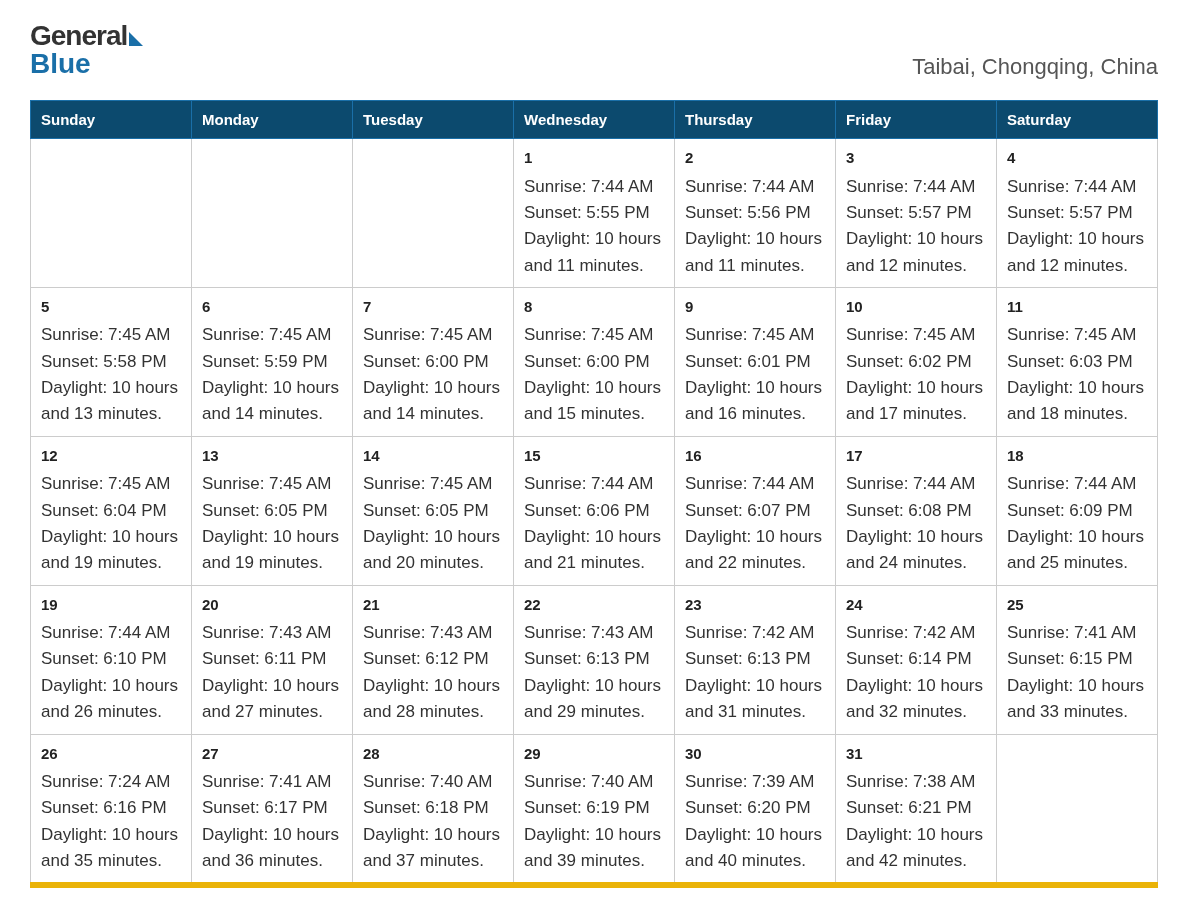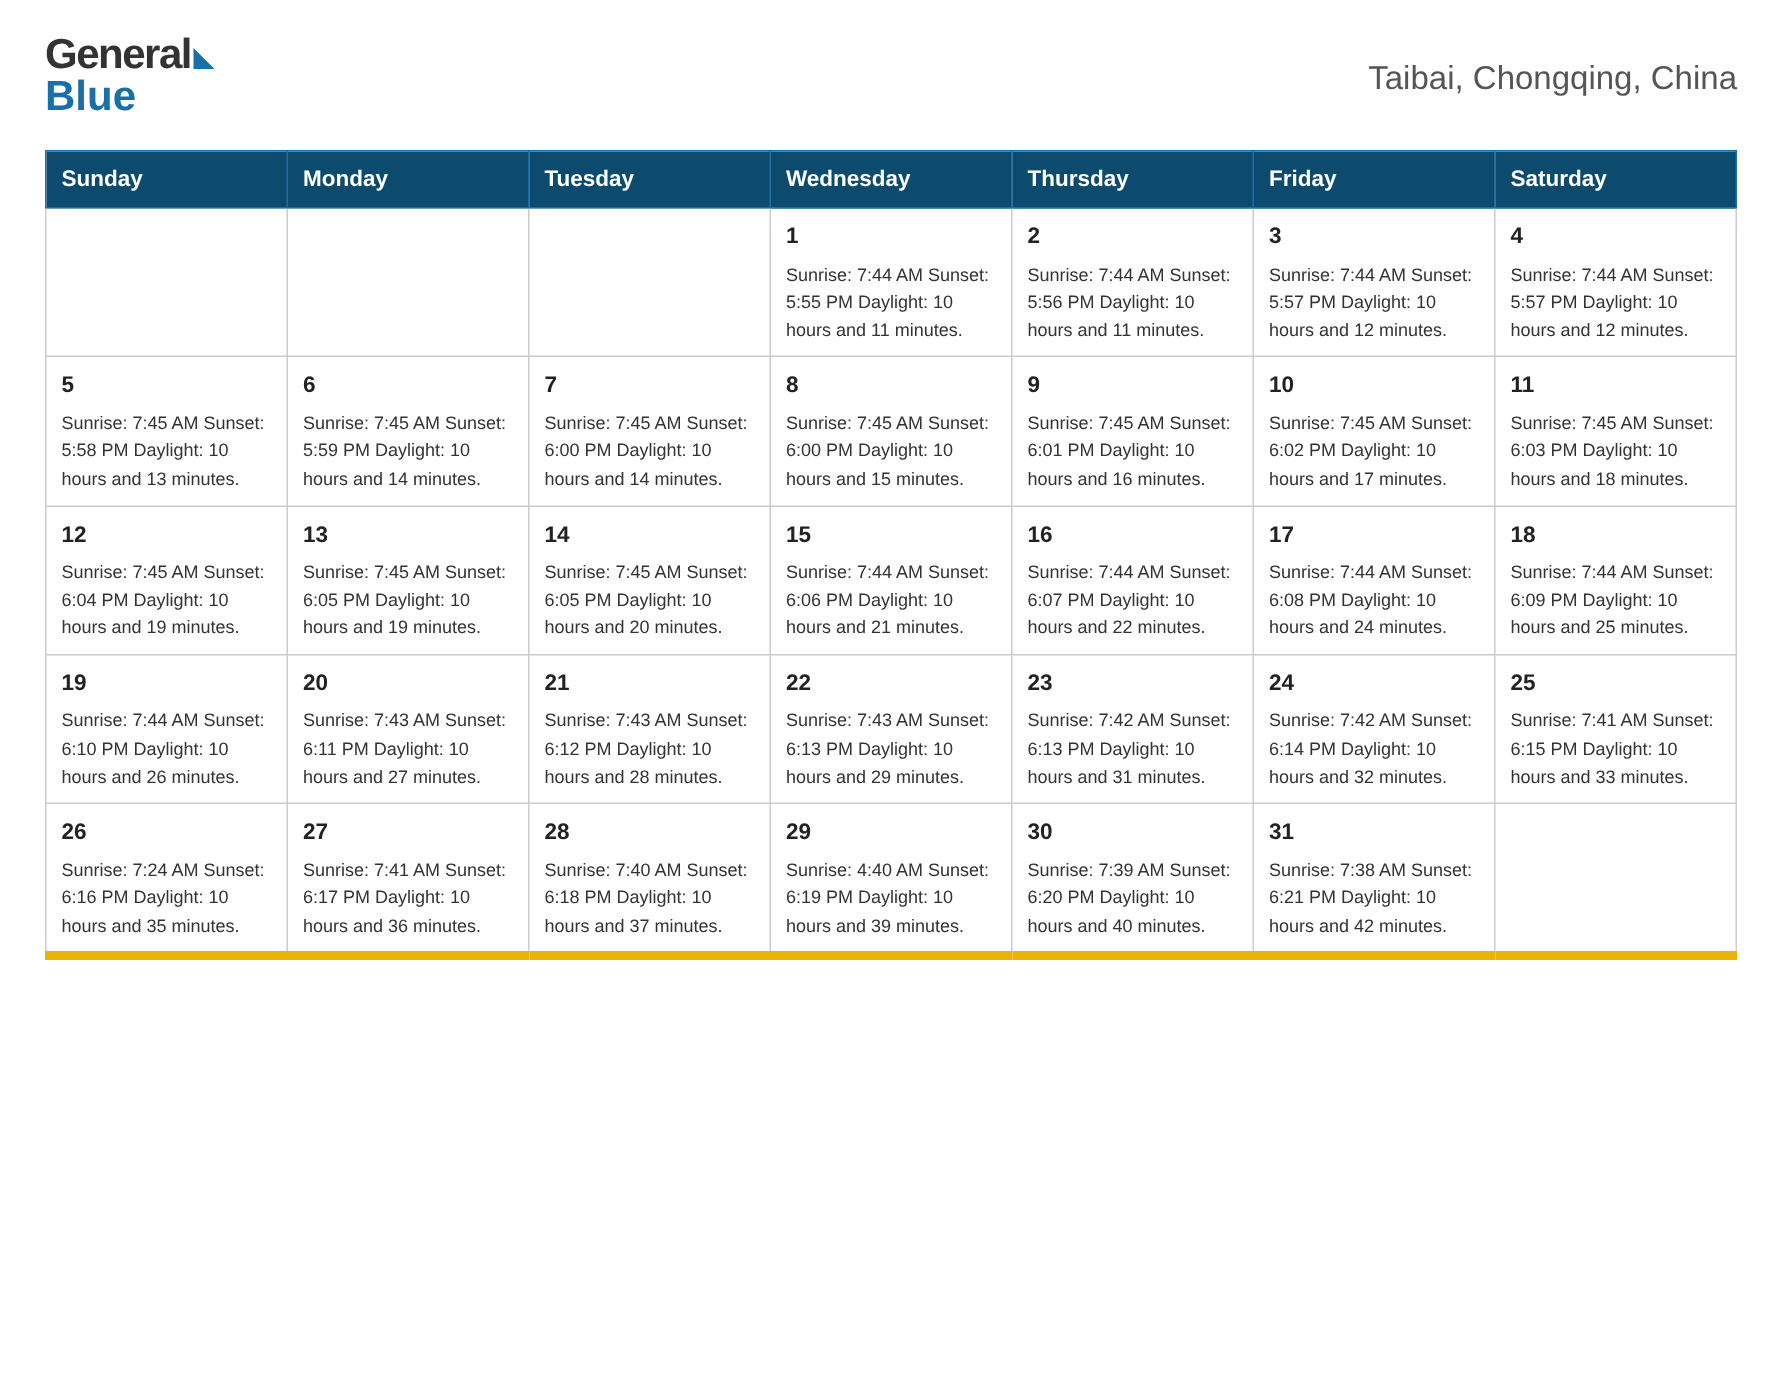--- a/index.html
+++ b/index.html
@@ -6,21 +6,21 @@
     body {
       font-family: Arial, Helvetica, sans-serif;
       background: #fff;
       width: 1188px;
       min-height: 918px;
       padding: 20px 30px;
     }
     .header {
       display: flex;
       justify-content: space-between;
-      align-items: center;
+      align-items: flex-end;
       margin-bottom: 20px;
     }
     .logo {
       display: flex;
       flex-direction: column;
       align-items: flex-start;
     }
     .logo-top {
       display: flex;
       align-items: center;
@@ -86,21 +86,21 @@
       line-height: 1.5;
     }
     .day-number {
       font-size: 15px;
       font-weight: bold;
       color: #222;
       display: block;
       margin-bottom: 4px;
     }
     .day-info {
-      font-size: 12px;
+      font-size: 17px;
       color: #333;
       line-height: 1.55;
     }
     .calendar td.empty {
       background: #fff;
     }
     .calendar tr:last-child td {
       border-bottom: 6px solid #eab308;
     }
   </style>
@@ -336,21 +336,21 @@
         </td>
         <td>
           <span class="day-number">28</span>
           <div class="day-info">Sunrise: 7:40 AM
 Sunset: 6:18 PM
 Daylight: 10 hours
 and 37 minutes.</div>
         </td>
         <td>
           <span class="day-number">29</span>
-          <div class="day-info">Sunrise: 4:40 AM
+          <div class="day-info">Sunrise: 7:40 AM
 Sunset: 6:19 PM
 Daylight: 10 hours
 and 39 minutes.</div>
         </td>
         <td>
           <span class="day-number">30</span>
           <div class="day-info">Sunrise: 7:39 AM
 Sunset: 6:20 PM
 Daylight: 10 hours
 and 40 minutes.</div>

